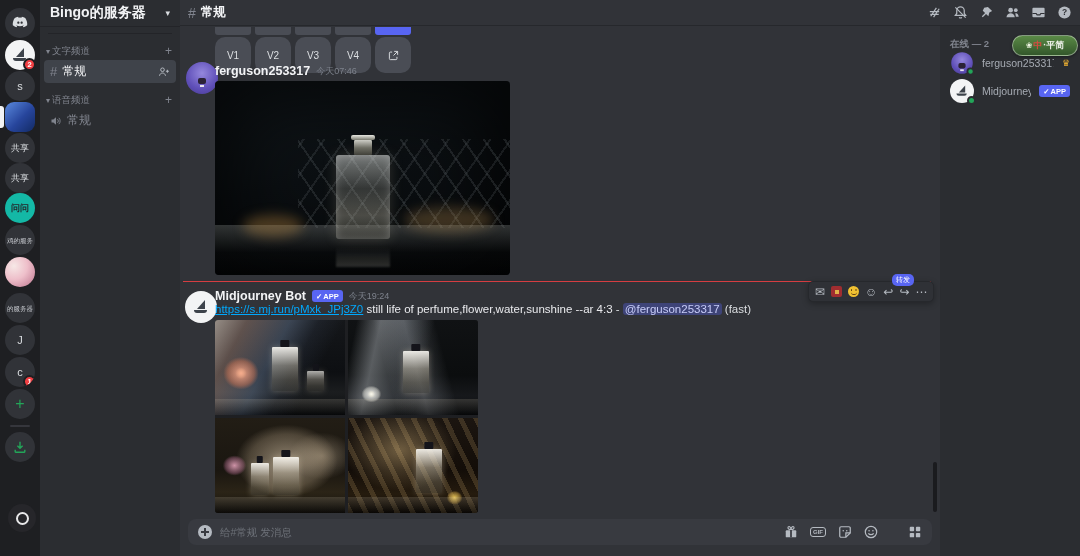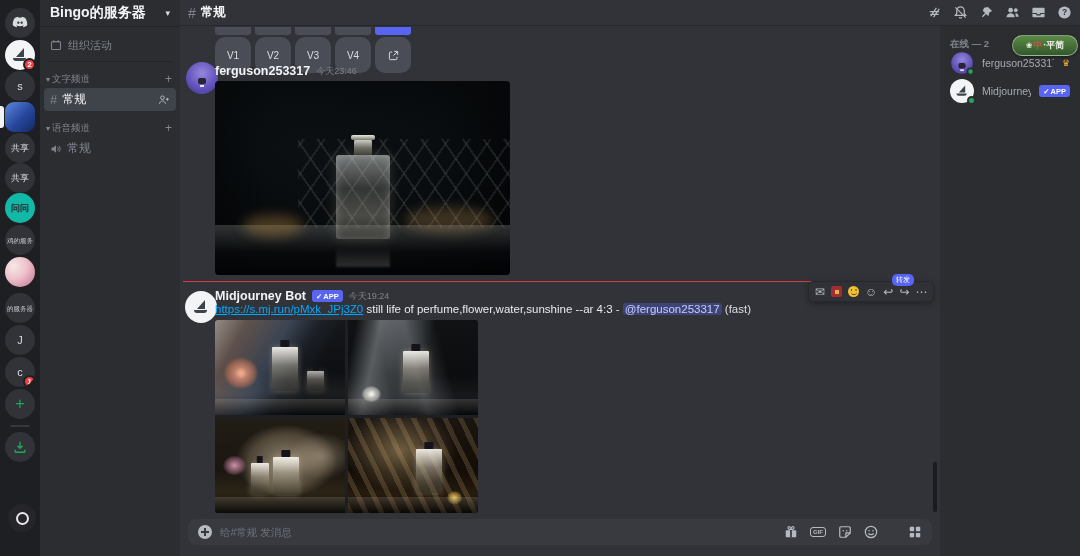--- a/index.html
+++ b/index.html
@@ -247,27 +247,20 @@
     <div class="rec" style="top:504px">
         <i></i>
       </div>
   </nav>
 
   <aside class="sidebar">
     <div class="srv-header">
       <span class="srv-name">Bingo的服务器</span>
       <span class="chev">▾</span>
     </div>
-    <div class="events-row">
-      <svg width="12" height="12" viewBox="0 0 16 16">
-          <rect x="2" y="3.5" width="12" height="10.5" rx="1.5" fill="none" stroke="#80848e" stroke-width="1.4"></rect>
-          <path d="M5 1.5v3M11 1.5v3" stroke="#80848e" stroke-width="1.4"></path>
-        </svg>
-      <span>组织活动</span>
-    </div>
     <div class="sb-sep"></div>
     <div class="cat">
       <span class="arrow">▾</span>
       <span>文字频道</span>
       <span class="plus">+</span>
     </div>
     <div class="chan active">
       <span class="hash">#</span>
       <span>常规</span>
       <span class="right-ic">
@@ -342,21 +335,21 @@
         <svg width="11" height="11" viewBox="0 0 16 16">
             <path d="M6 3H3.5A1.5 1.5 0 0 0 2 4.5v8A1.5 1.5 0 0 0 3.5 14h8a1.5 1.5 0 0 0 1.5-1.5V10" fill="none" stroke="#dbdee1" stroke-width="1.4"></path>
             <path d="M9 2h5v5M14 2 8 8" fill="none" stroke="#dbdee1" stroke-width="1.4"></path>
           </svg>
       </div>
     </div>
 
     <div class="avatar av-purple" style="left:6px; top:36px"></div>
     <div class="msghead" style="left:35px; top:38px">
       <span class="uname">ferguson253317</span>
-      <span class="tstamp">今天23:46</span>
+      <span class="tstamp">今天07:46</span>
     </div>
     <div class="pimg1">
       <div class="lattice"></div>
       <div class="floor"></div>
       <div class="glow g1"></div>
       <div class="glow g2"></div>
       <div class="bigrefl"></div>
       <div class="bigbtl"></div>
     </div>
 

